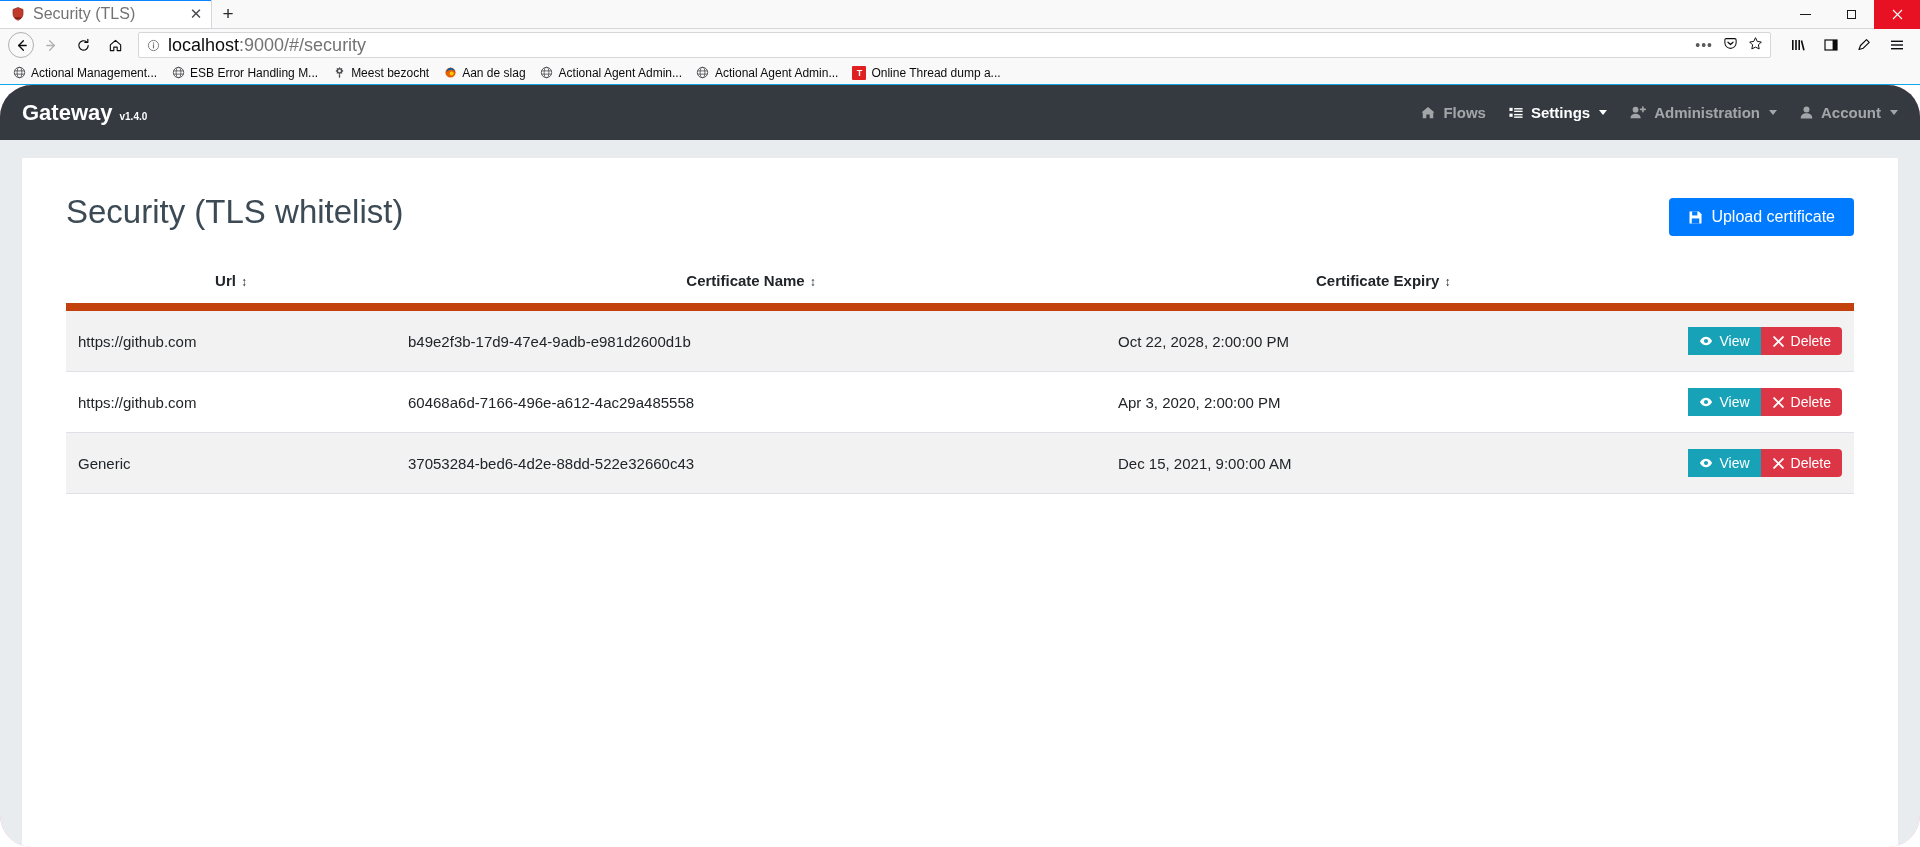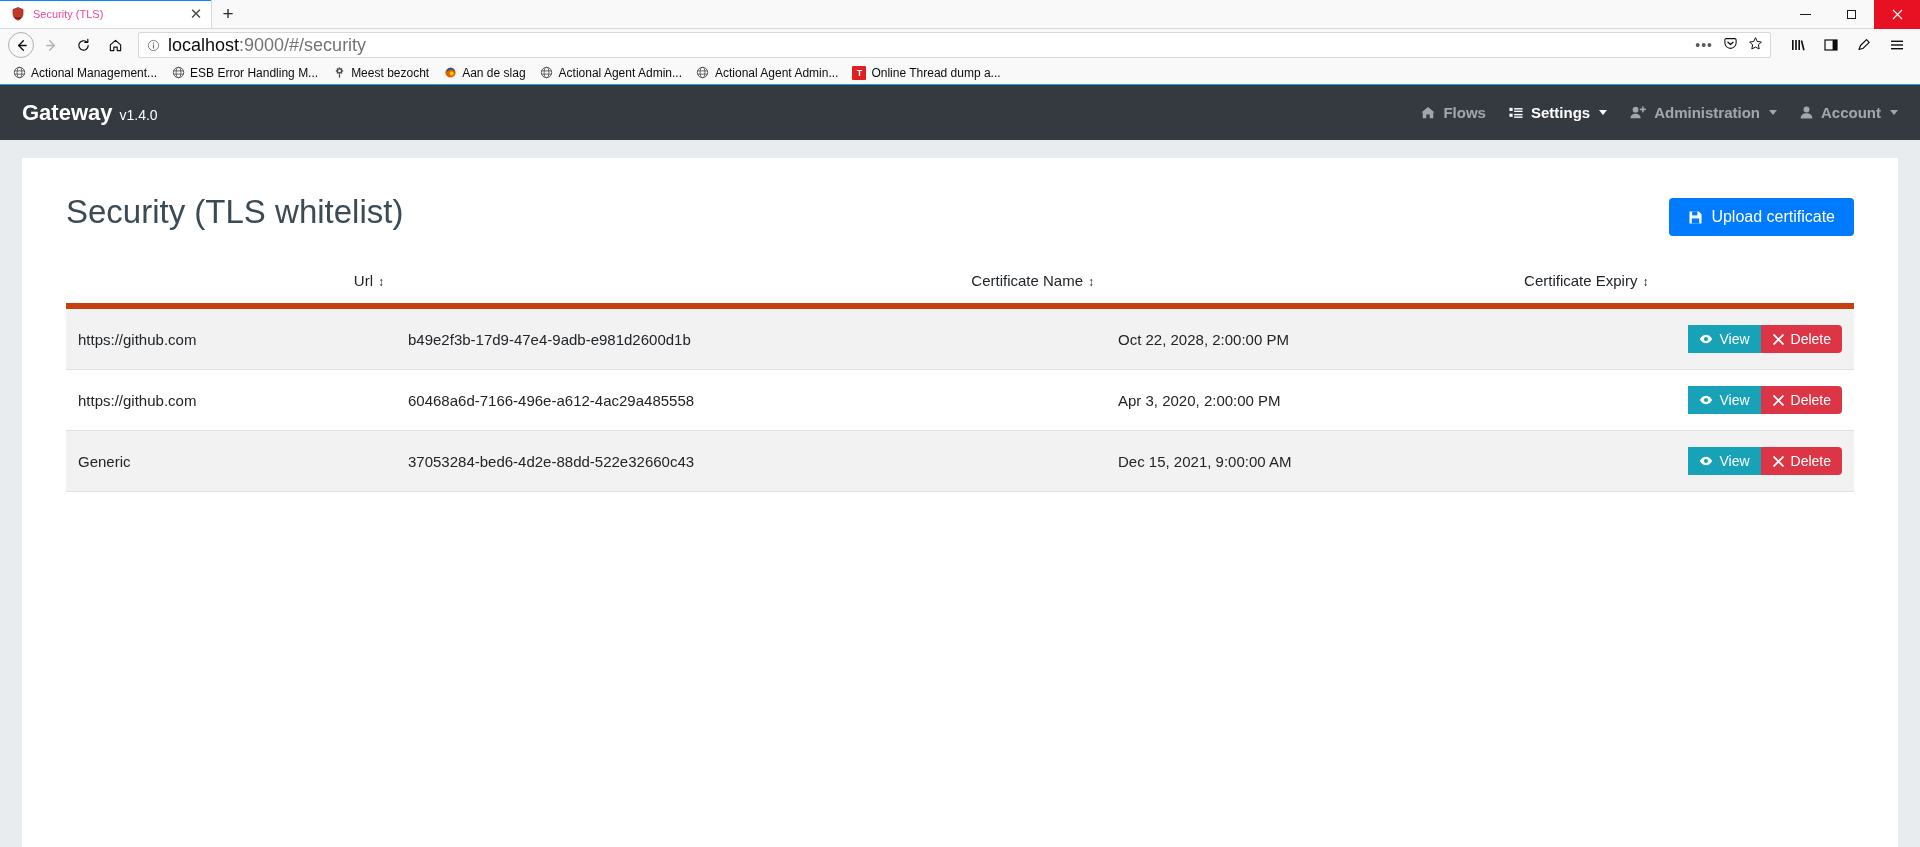--- a/index.html
+++ b/index.html
@@ -22,21 +22,21 @@
     border-right: 1px solid #d7d7db; position: relative;
   }
   .tab::before {
     content: ""; position: absolute; top: 0; left: 0; right: 0; height: 2px; background: #0a84ff;
   }
   .tab-favicon {
     width: 16px; height: 16px; flex: 0 0 16px; position: relative;
   }
   .tab-favicon svg { display: block; }
   .tab-title {
-    font-size: 11px; color: #ec4899; white-space: nowrap; overflow: hidden;
+    font-size: 16px; color: #737373; white-space: nowrap; overflow: hidden;
     text-overflow: ellipsis; flex: 1;
   }
   .tab-close {
     width: 18px; height: 18px; display: flex; align-items: center; justify-content: center;
     color: #4a4a4f; font-size: 15px; line-height: 1; flex: 0 0 18px;
   }
   .newtab {
     width: 32px; height: 29px; display: flex; align-items: center; justify-content: center;
     font-size: 19px; color: #2b2b2d; font-weight: 300;
   }
@@ -84,31 +84,31 @@
     display: flex; align-items: center; gap: 5px; padding: 2px 6px;
     font-size: 12px; color: #0c0c0d; white-space: nowrap;
   }
   .bm-ico { width: 14px; height: 14px; flex: 0 0 14px; display:flex; align-items:center; justify-content:center;}
   .bm-ico.tdump {
     background: #e02020; color: #fff; font-size: 9px; font-weight: bold;
     border-radius: 1px; line-height: 14px; text-align:center;
   }
 
   
-  .viewport { flex: 1; background: #f9a8d4; overflow: hidden; position: relative; }
+  .viewport { flex: 1; background: #f9a8d4; overflow: hidden; position: relative; border-radius: 32px; }
 
   .appnav {
     height: 55px; background: #343a40; display: flex; align-items: center;
     padding: 0 22px; color: #ffffff;
   }
   .brand {
     font-size: 22px; font-weight: bold; color: #ffffff;
     display: flex; align-items: baseline; gap: 7px;
   }
-  .brand-ver { font-size: 14px; font-weight: normal; color: #ffffff; }
+  .brand-ver { font-size: 10px; font-weight: bold; color: #ffffff; }
   .navitems { margin-left: auto; display: flex; align-items: center; gap: 22px; }
   .navitem {
     display: flex; align-items: center; gap: 7px; font-size: 15px;
     color: rgba(255,255,255,.55); font-weight: bold; white-space: nowrap;
   }
   .navitem.active { color: #ffffff; align-items: center; }
   .caret {
     width: 0; height: 0; border-left: 4px solid transparent; border-right: 4px solid transparent;
     border-top: 5px solid rgba(255,255,255,.55); margin-left: 2px;
   }
@@ -127,22 +127,22 @@
   .btn {
     display: inline-flex; align-items: center; gap: 8px;
     background: #007bff; color: #ffffff; border: none; border-radius: 4px;
     font-size: 16px; padding: 10px 19px; font-family: inherit; cursor: pointer;
     white-space: nowrap;
   }
   .btn svg { display:block; }
 
   table.tbl { width: 100%; border-collapse: collapse; margin-top: 36px; }
   table.tbl th {
-    text-align: right; font-size: 15px; font-weight: normal; color: #212529;
-    padding: 0 12px 14px; border-bottom: 6px solid #c2410c; white-space: nowrap;
+    text-align: center; font-size: 15px; font-weight: bold; color: #212529;
+    padding: 0 12px 14px; border-bottom: 8px solid #c2410c; white-space: nowrap;
   }
   table.tbl th .srt { margin-left: 5px; font-size: 12px; color:#212529; }
   table.tbl td {
     font-size: 15px; color: #212529; padding: 16px 12px;
     border-bottom: 1px solid #dee2e6; vertical-align: middle;
   }
   table.tbl tbody tr { background: #f2f2f2; }
   table.tbl tbody tr:nth-child(2) { background: #ffffff; }
   .col-url { width: 330px; }
   .col-name { width: 710px; }

